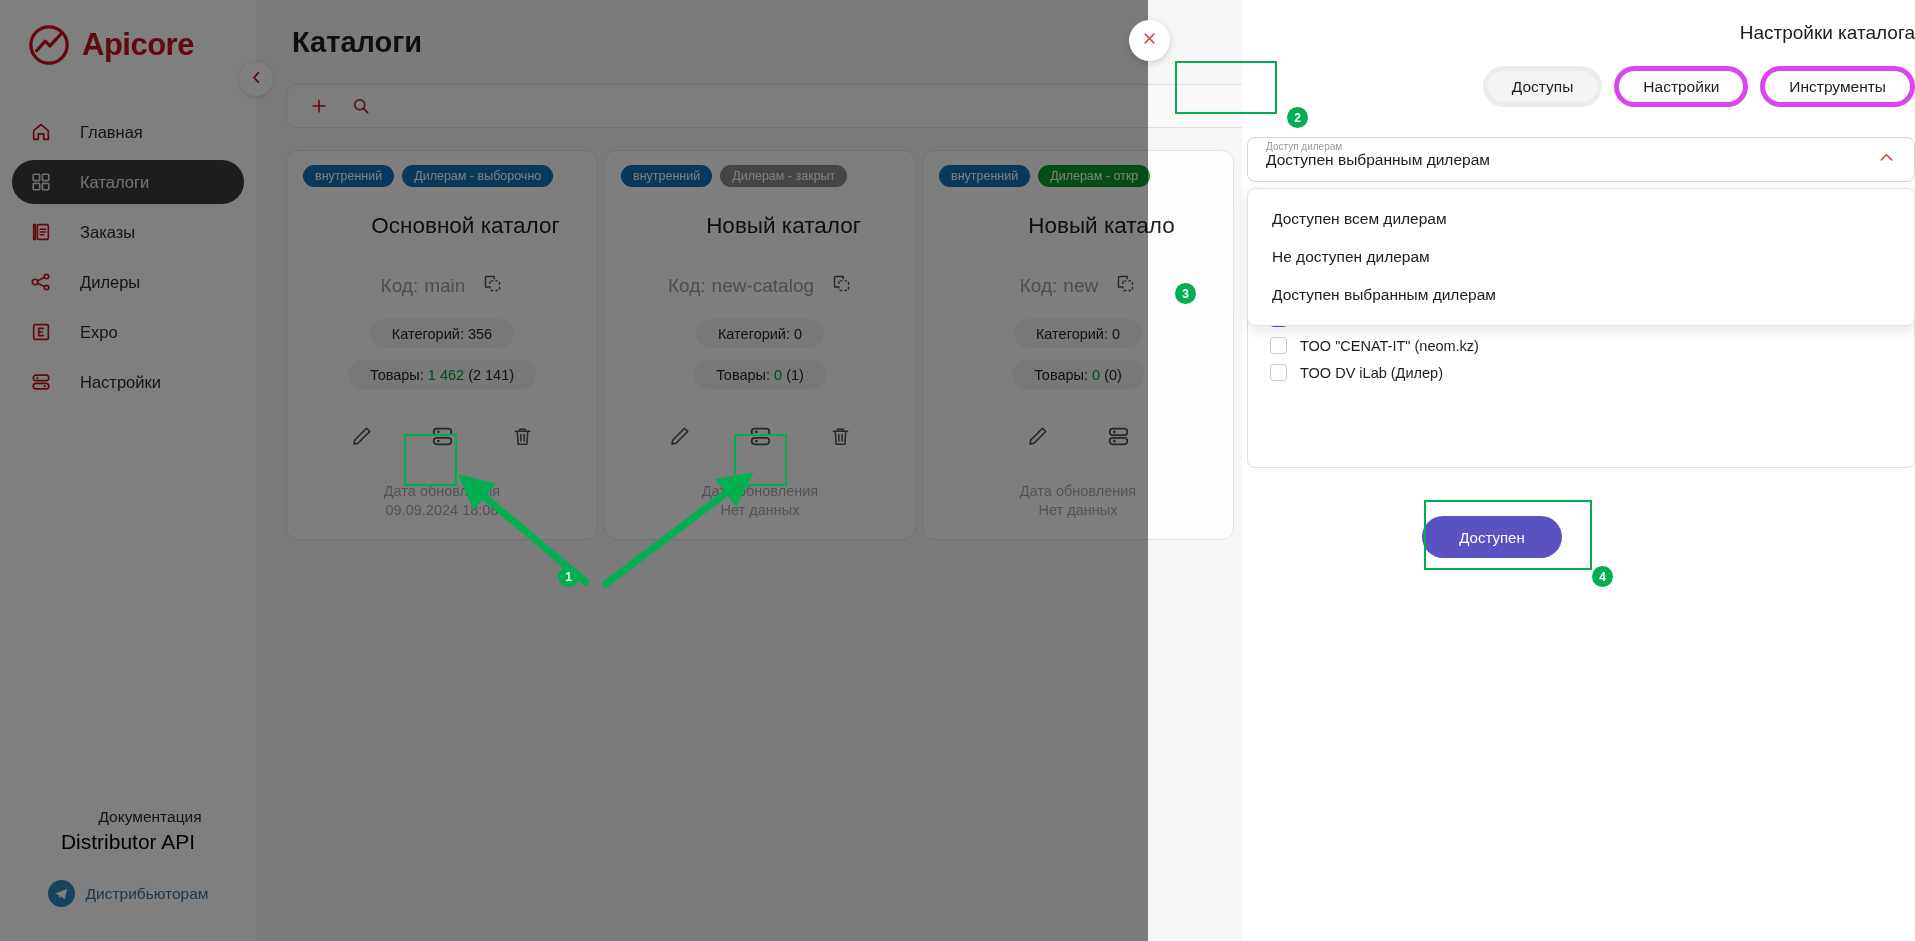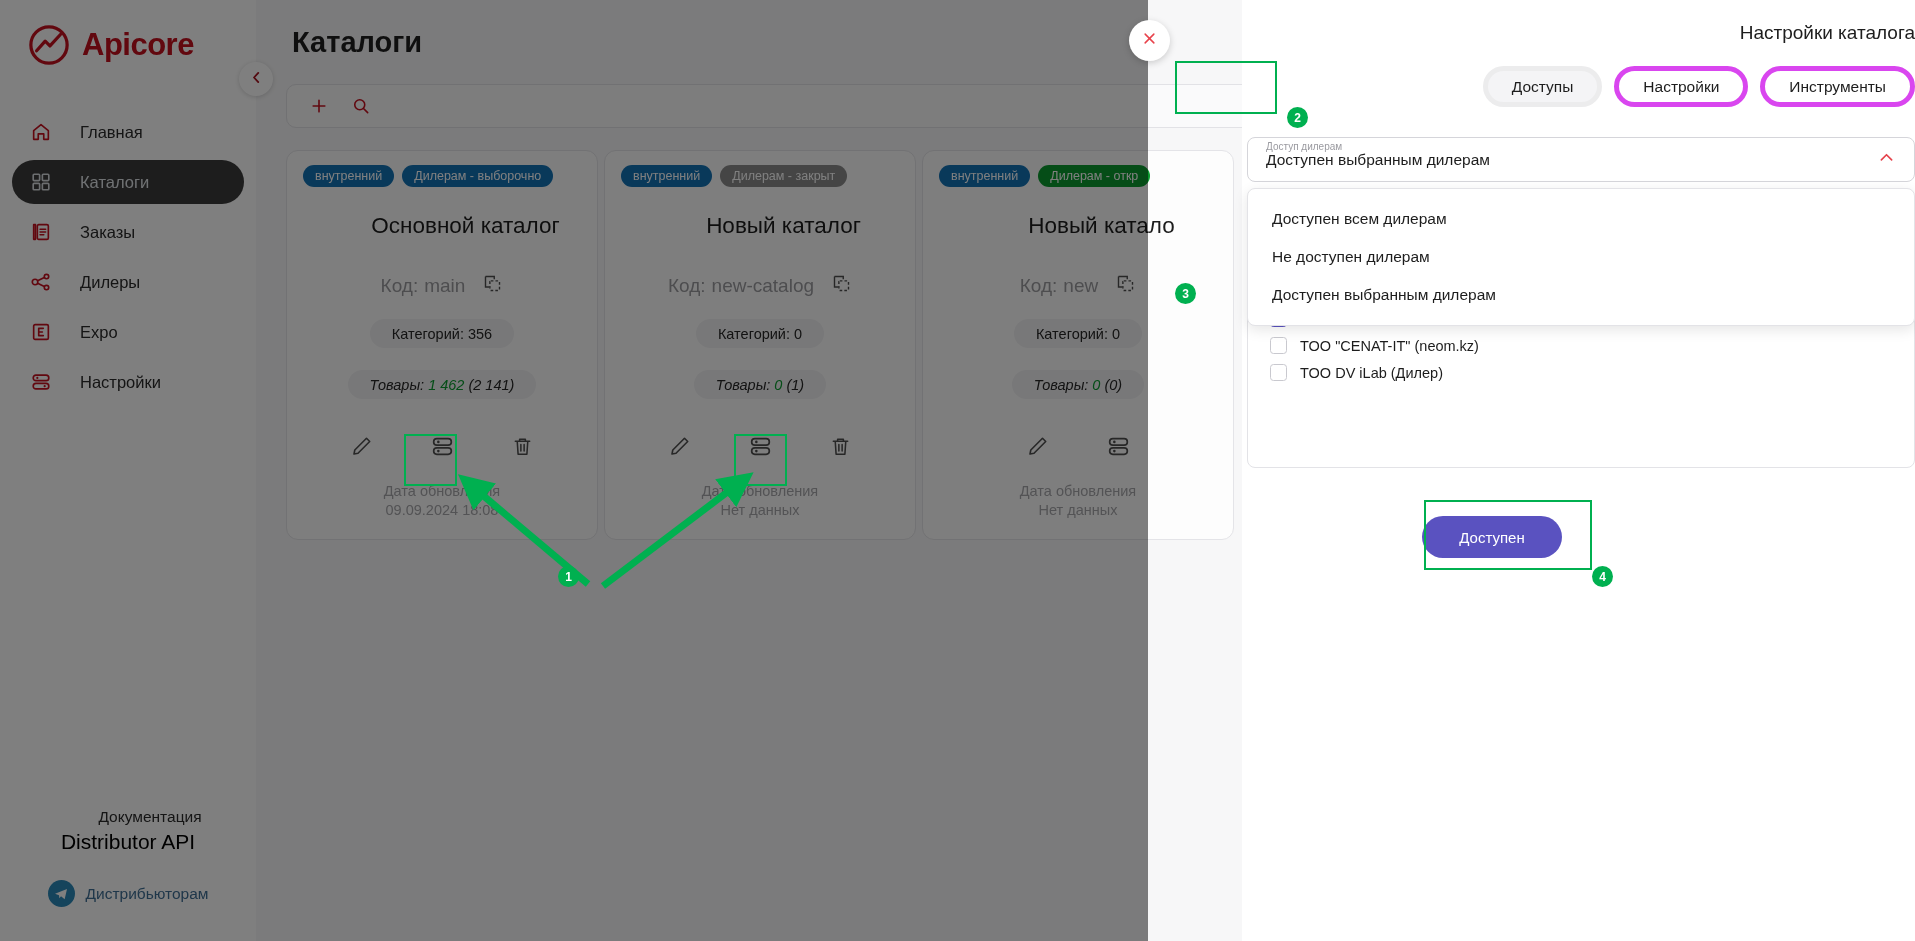--- a/index.html
+++ b/index.html
@@ -72,21 +72,21 @@
   .chip { height: 22px; padding: 0 12px; border-radius: 11px; font-size: 12.5px; color: #fff;
           display: flex; align-items: center; white-space: nowrap; }
   .chip.blue { background: #1272b5; }
   .chip.grey { background: #8a8a8a; }
   .chip.green { background: #0a9b2e; }
   .card-title { margin-top: 26px; font-size: 22.5px; color: #1d1d1d; white-space: nowrap; margin-left: 47px; }
   .code-row { margin-top: 34px; display: flex; align-items: center; gap: 17px; }
   .code-txt { font-size: 19px; color: #9b9b9f; white-space: nowrap; }
   .pill { margin-top: 21px; height: 29px; padding: 0 22px; border-radius: 15px; background: #f0f0f2;
           display: flex; align-items: center; font-size: 14.5px; color: #262626; white-space: nowrap; }
-  .pill.second { margin-top: 22px; font-style: italic; }
+  .pill.second { margin-top: 12px; }
   .num-green { color: #0a9b2e; padding: 0 4px; }
   .actions { margin-top: 30px; display: flex; gap: 46px; align-items: center; }
   .act { width: 34px; height: 34px; display: flex; align-items: center; justify-content: center; cursor: pointer; }
   .card-foot { margin-top: auto; margin-bottom: 18px; text-align: center; font-size: 14.5px; color: #a6a6aa; line-height: 1.35; }
 
   
   .dim { position: absolute; left: 0; top: 0; width: 1148px; height: 941px; background: rgba(0,0,0,.5); z-index: 5; }
 
   
   .panel {

